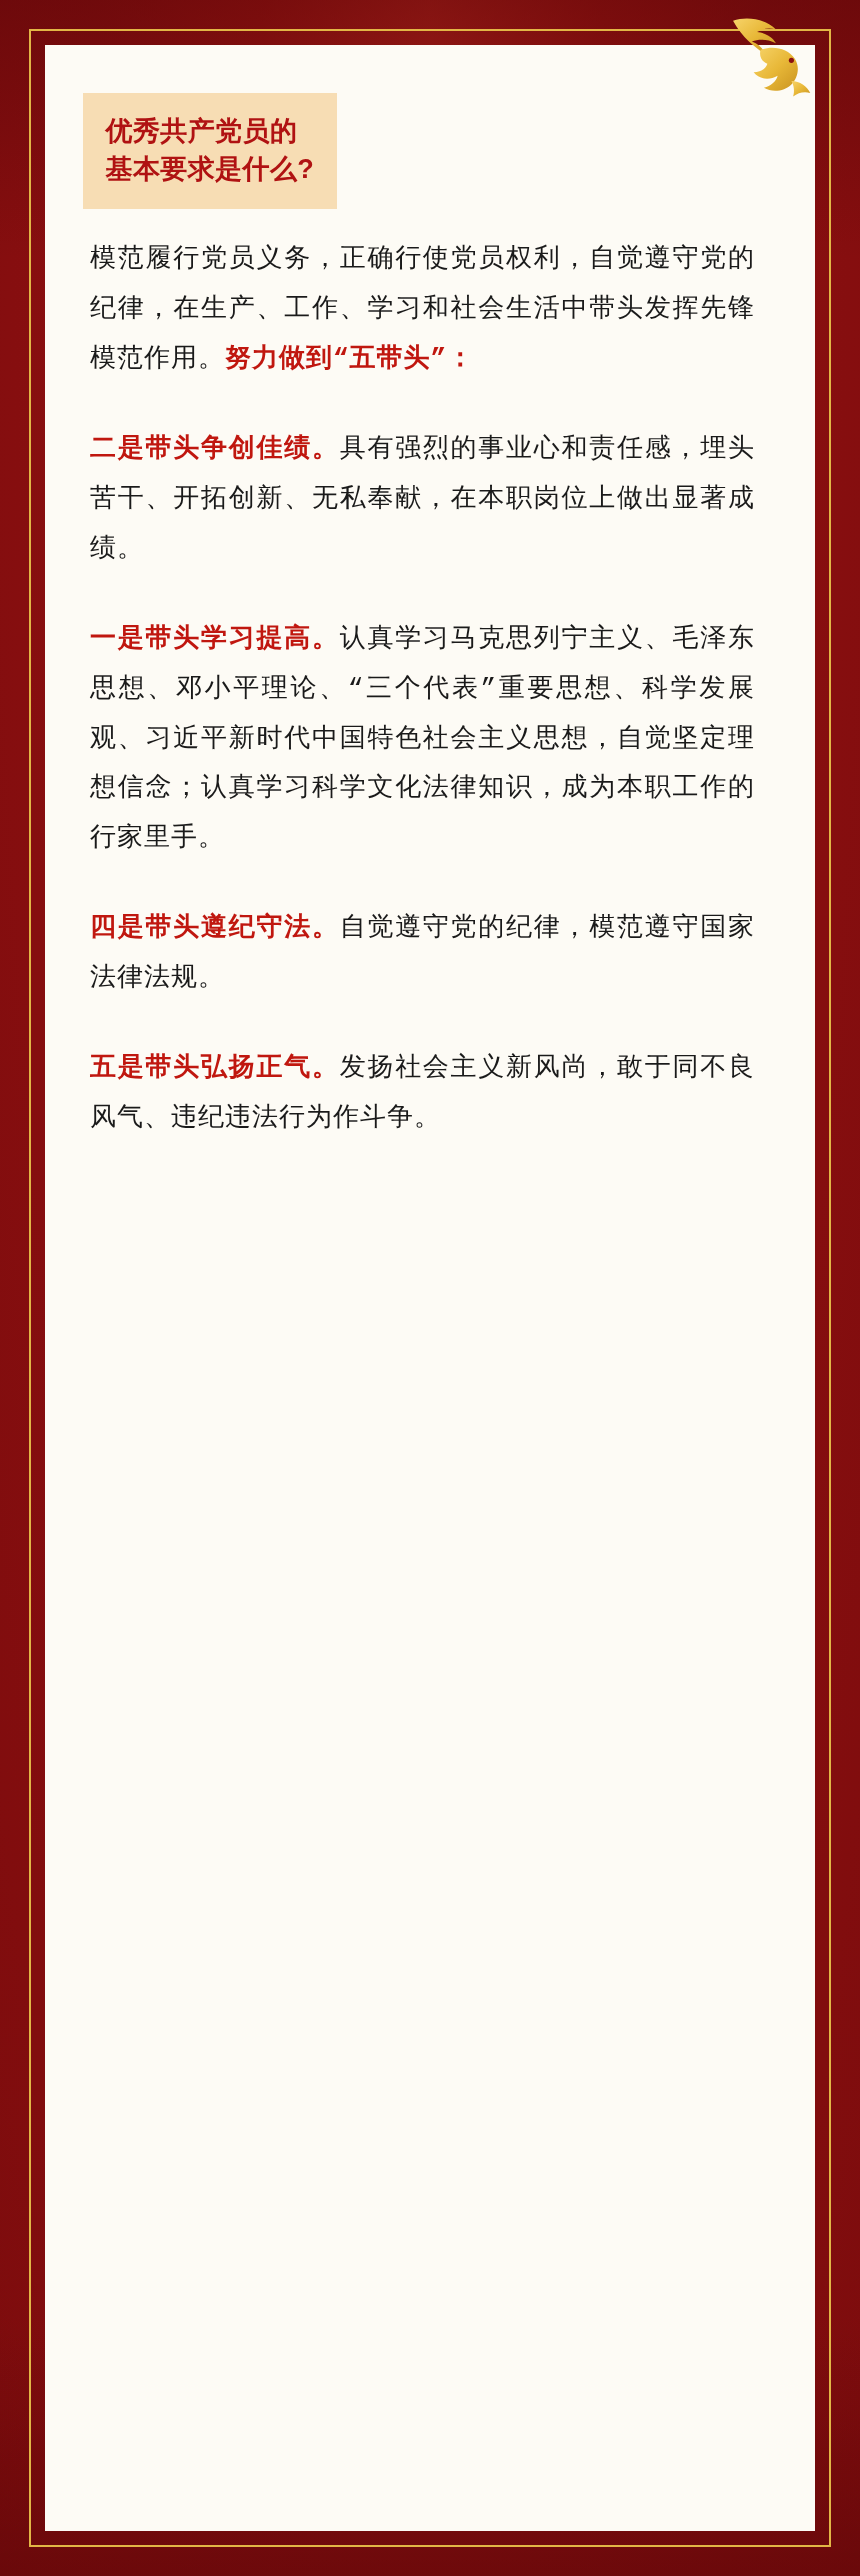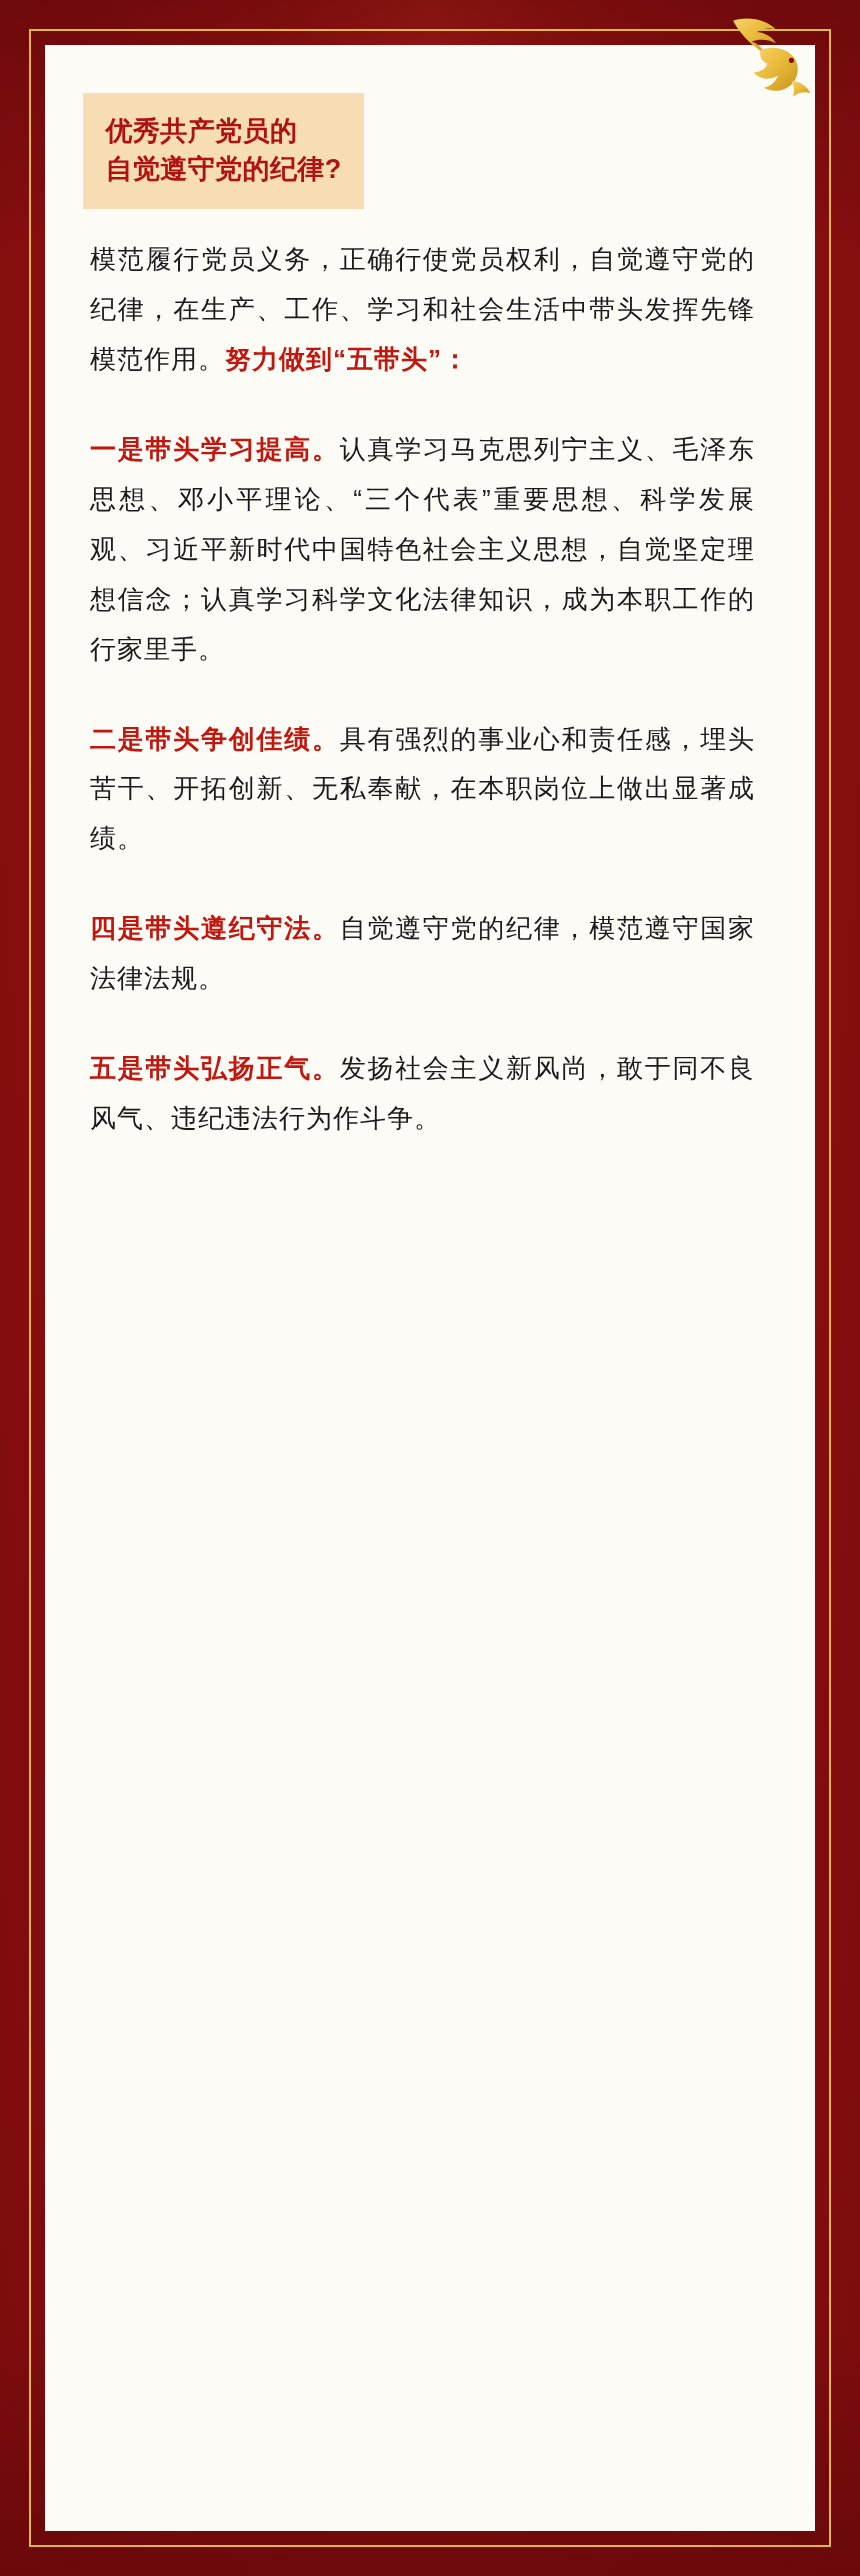--- a/index.html
+++ b/index.html
@@ -85,20 +85,21 @@
   }
 
   
   .body {
     color: #1a1a1a;
     font-size: 26px;
     line-height: 1.92;
     letter-spacing: 1px;
     text-align: justify;
     text-justify: inter-ideograph;
+    font-family: Liberation Mono, monospace;
   }
   .para {
     margin: 0 0 40px 0;
   }
   .para:last-child { margin-bottom: 0; }
   .hl {
     color: #c0170f;
     font-weight: bold;
   }
   .lead {
@@ -109,35 +110,35 @@
 </head>
 <body>
 
 <div class="poster">
   <div class="gold-frame"></div>
 
   <div class="card">
 
     <div class="title-block">
       <div class="title-line">优秀共产党员的</div>
-      <div class="title-line">自觉遵守党的纪律?</div>
+      <div class="title-line">基本要求是什么?</div>
     </div>
 
     <div class="body">
 
       <p class="para">
         <span>模范履行党员义务，正确行使党员权利，自觉遵守党的纪律，在生产、工作、学习和社会生活中带头发挥先锋模范作用。</span><span class="hl">努力做到“五带头”：</span>
       </p>
 
       <p class="para">
-        <span class="lead">一是带头学习提高。</span><span>认真学习马克思列宁主义、毛泽东思想、邓小平理论、“三个代表”重要思想、科学发展观、习近平新时代中国特色社会主义思想，自觉坚定理想信念；认真学习科学文化法律知识，成为本职工作的行家里手。</span>
+        <span class="lead">二是带头争创佳绩。</span><span>具有强烈的事业心和责任感，埋头苦干、开拓创新、无私奉献，在本职岗位上做出显著成绩。</span>
       </p>
 
       <p class="para">
-        <span class="lead">二是带头争创佳绩。</span><span>具有强烈的事业心和责任感，埋头苦干、开拓创新、无私奉献，在本职岗位上做出显著成绩。</span>
+        <span class="lead">一是带头学习提高。</span><span>认真学习马克思列宁主义、毛泽东思想、邓小平理论、“三个代表”重要思想、科学发展观、习近平新时代中国特色社会主义思想，自觉坚定理想信念；认真学习科学文化法律知识，成为本职工作的行家里手。</span>
       </p>
 
 
       <p class="para">
         <span class="lead">四是带头遵纪守法。</span><span>自觉遵守党的纪律，模范遵守国家法律法规。</span>
       </p>
 
       <p class="para">
         <span class="lead">五是带头弘扬正气。</span><span>发扬社会主义新风尚，敢于同不良风气、违纪违法行为作斗争。</span>
       </p>

